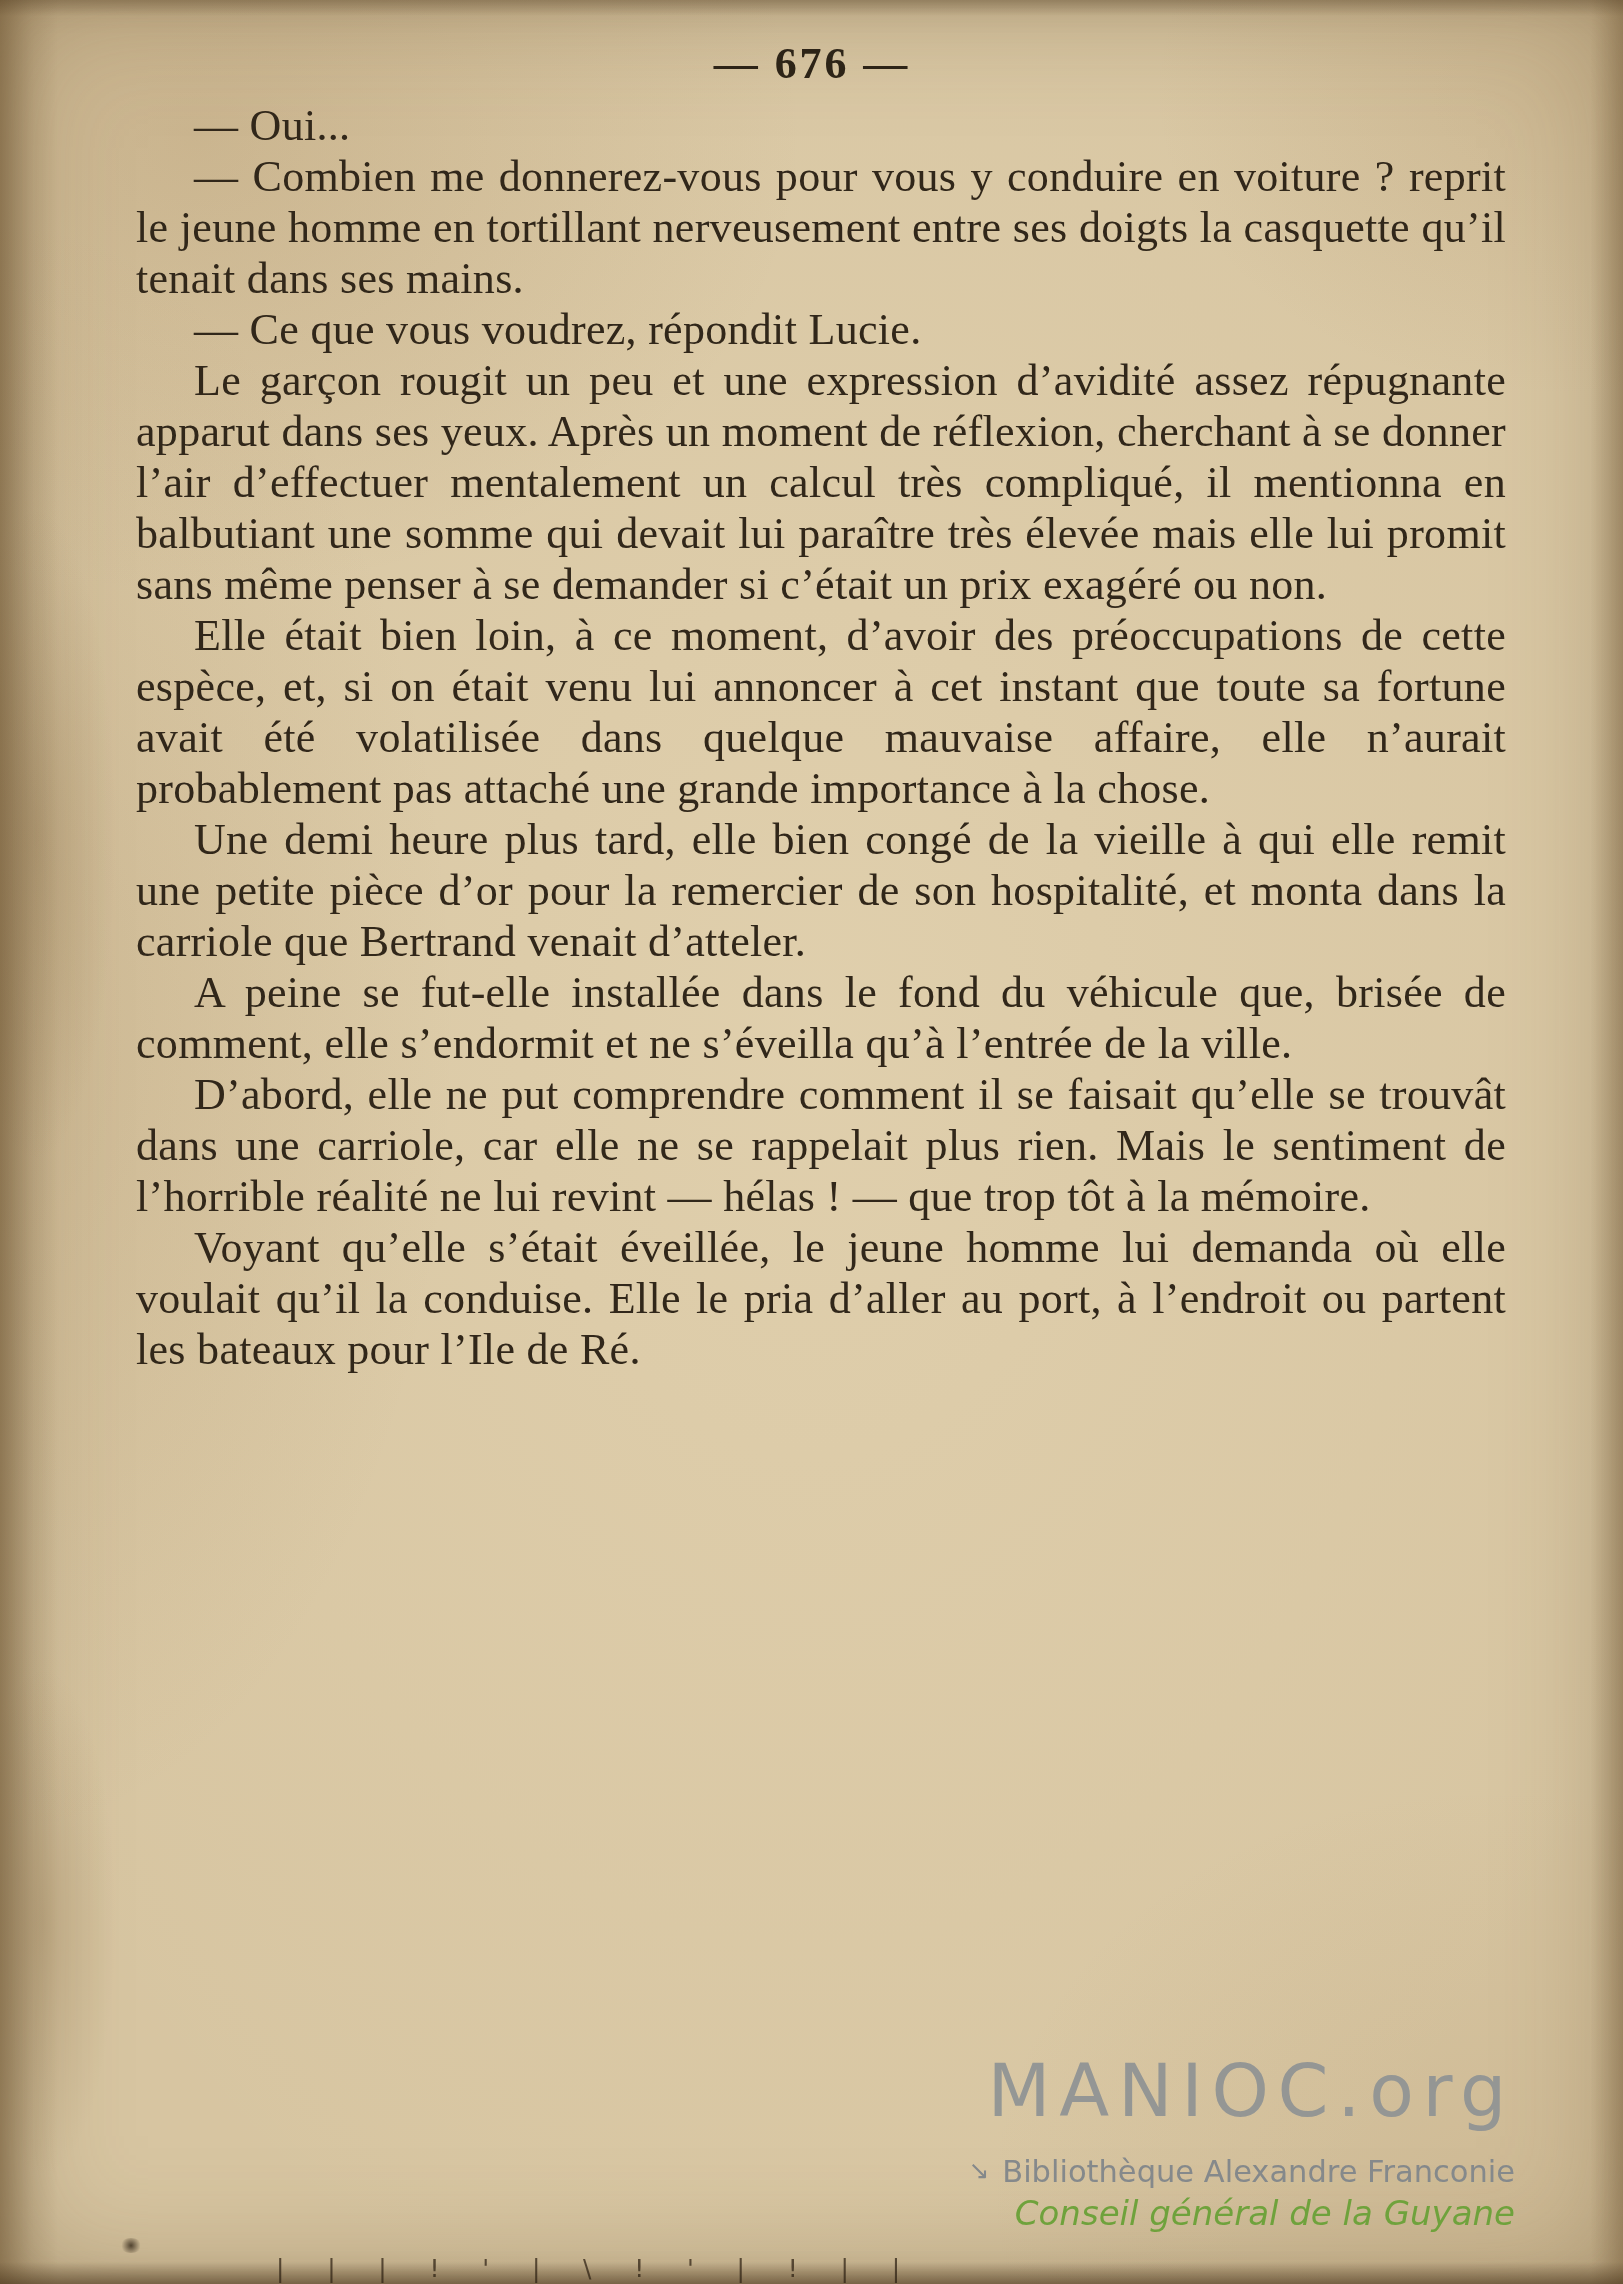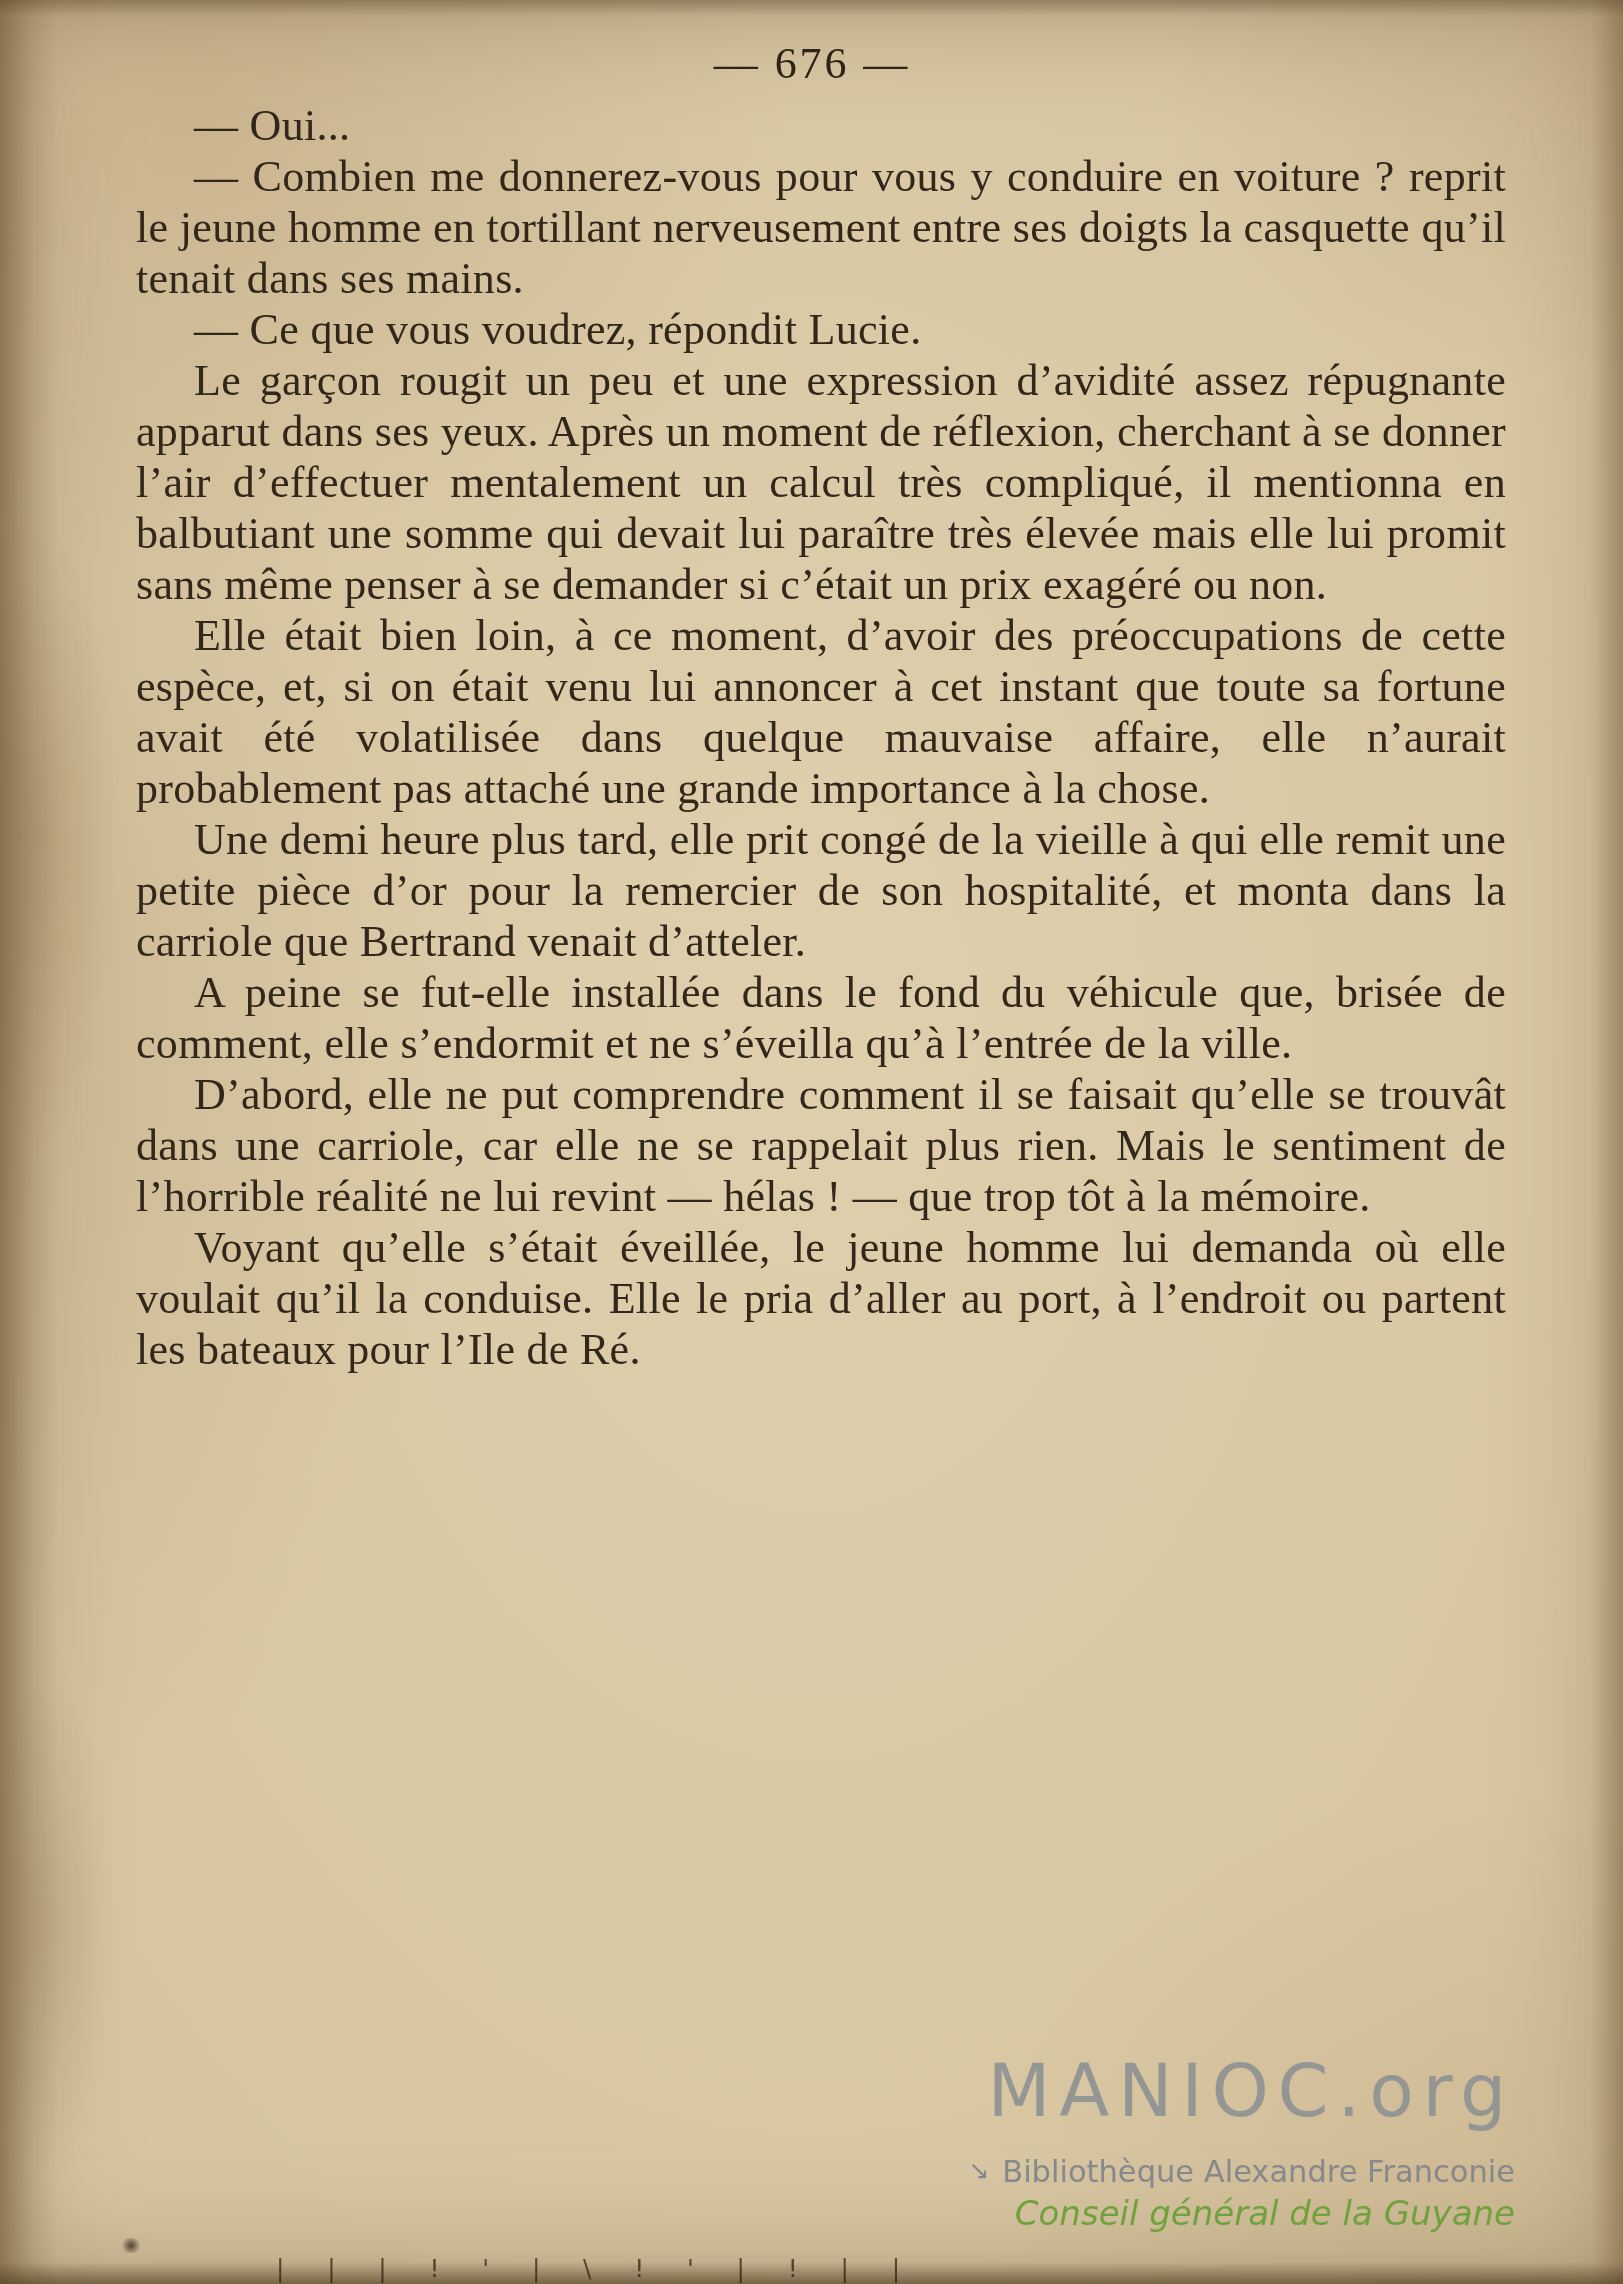--- a/index.html
+++ b/index.html
@@ -82,21 +82,21 @@
     border-radius: 50%;
     background: radial-gradient(circle, rgba(40,28,15,0.75), transparent 72%);
     pointer-events: none;
   }
   .page-number {
     position: absolute;
     top: 38px;
     left: 0; right: 0;
     text-align: center;
     font-size: 44px;
-    font-weight: normal;
+    font-weight: bold;
     letter-spacing: 2.9px;
     color: #2d2417;
   }
   .text-block {
     position: absolute;
     top: 100px;
     left: 136px;
     right: 118px;
     text-align: justify;
     font-size: 44px;
@@ -168,21 +168,21 @@
   <div class="speck"></div>
 
   <div class="page-number">— 676 —</div>
 
   <div class="text-block">
     <p>— Oui...</p>
     <p>— Combien me donnerez-vous pour vous y conduire en voiture ? reprit le jeune homme en tortillant nerveusement entre ses doigts la casquette qu’il tenait dans ses mains.</p>
     <p>— Ce que vous voudrez, répondit Lucie.</p>
     <p>Le garçon rougit un peu et une expression d’avidité assez répugnante apparut dans ses yeux. Après un moment de réflexion, cherchant à se donner l’air d’effectuer mentalement un calcul très compliqué, il mentionna en balbutiant une somme qui devait lui paraître très élevée mais elle lui promit sans même penser à se demander si c’était un prix exagéré ou non.</p>
     <p>Elle était bien loin, à ce moment, d’avoir des préoccupations de cette espèce, et, si on était venu lui annoncer à cet instant que toute sa fortune avait été volatilisée dans quelque mauvaise affaire, elle n’aurait probablement pas attaché une grande importance à la chose.</p>
-    <p>Une demi heure plus tard, elle prit congé de la vieille à qui elle remit une petite pièce d’or pour la remercier de son hospitalité, et monta dans la carriole que Bertrand venait d’atteler.</p>
+    <p>Une demi heure plus tard, elle bien congé de la vieille à qui elle remit une petite pièce d’or pour la remercier de son hospitalité, et monta dans la carriole que Bertrand venait d’atteler.</p>
     <p>A peine se fut-elle installée dans le fond du véhicule que, brisée de comment, elle s’endormit et ne s’éveilla qu’à l’entrée de la ville.</p>
     <p>D’abord, elle ne put comprendre comment il se faisait qu’elle se trouvât dans une carriole, car elle ne se rappelait plus rien. Mais le sentiment de l’horrible réalité ne lui revint — hélas ! — que trop tôt à la mémoire.</p>
     <p>Voyant qu’elle s’était éveillée, le jeune homme lui demanda où elle voulait qu’il la conduise. Elle le pria d’aller au port, à l’endroit ou partent les bateaux pour l’Ile de Ré.</p>
   </div>
 
   <div class="watermark">
     <div class="manioc-logo">MANIOC.org</div>
     <div class="library-line">
       <span class="wm-arrow">↘</span><span>Bibliothèque Alexandre Franconie</span>
     </div>

